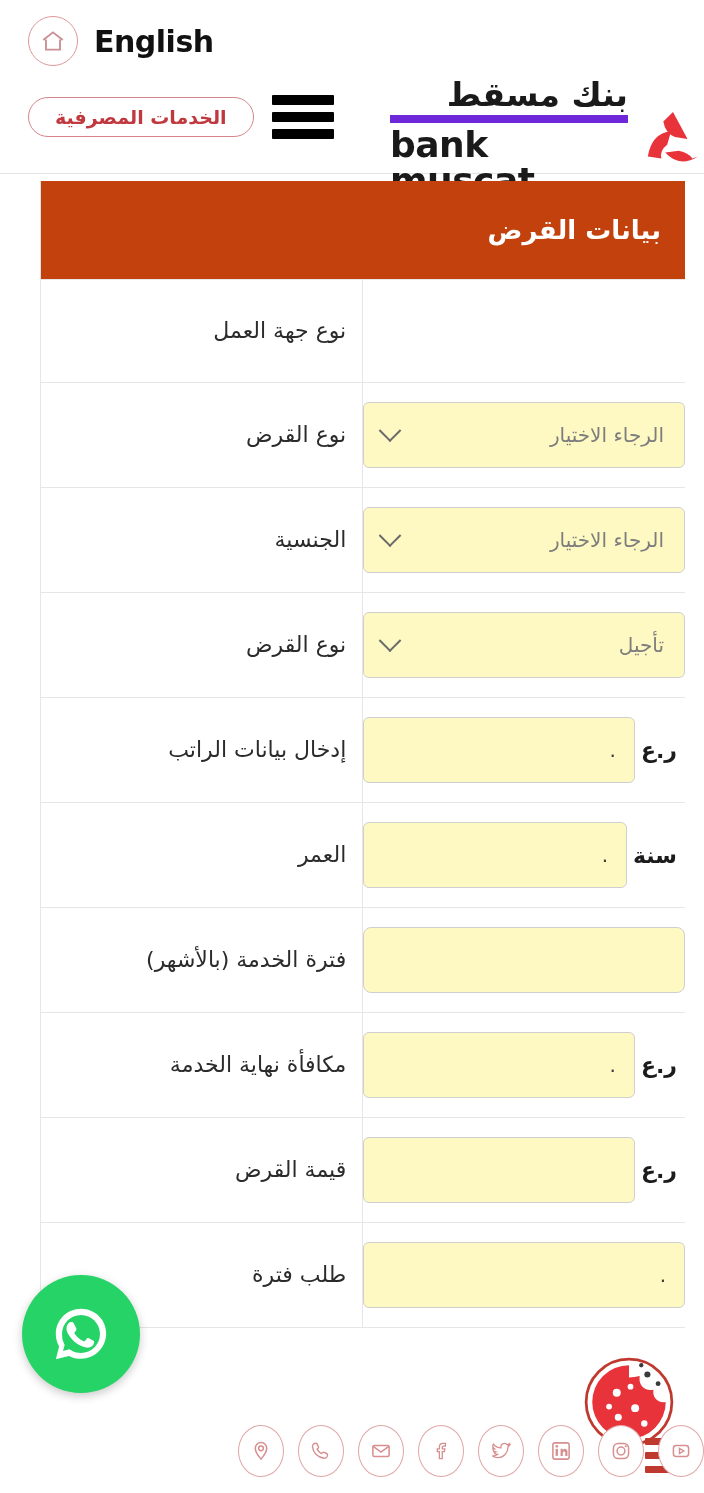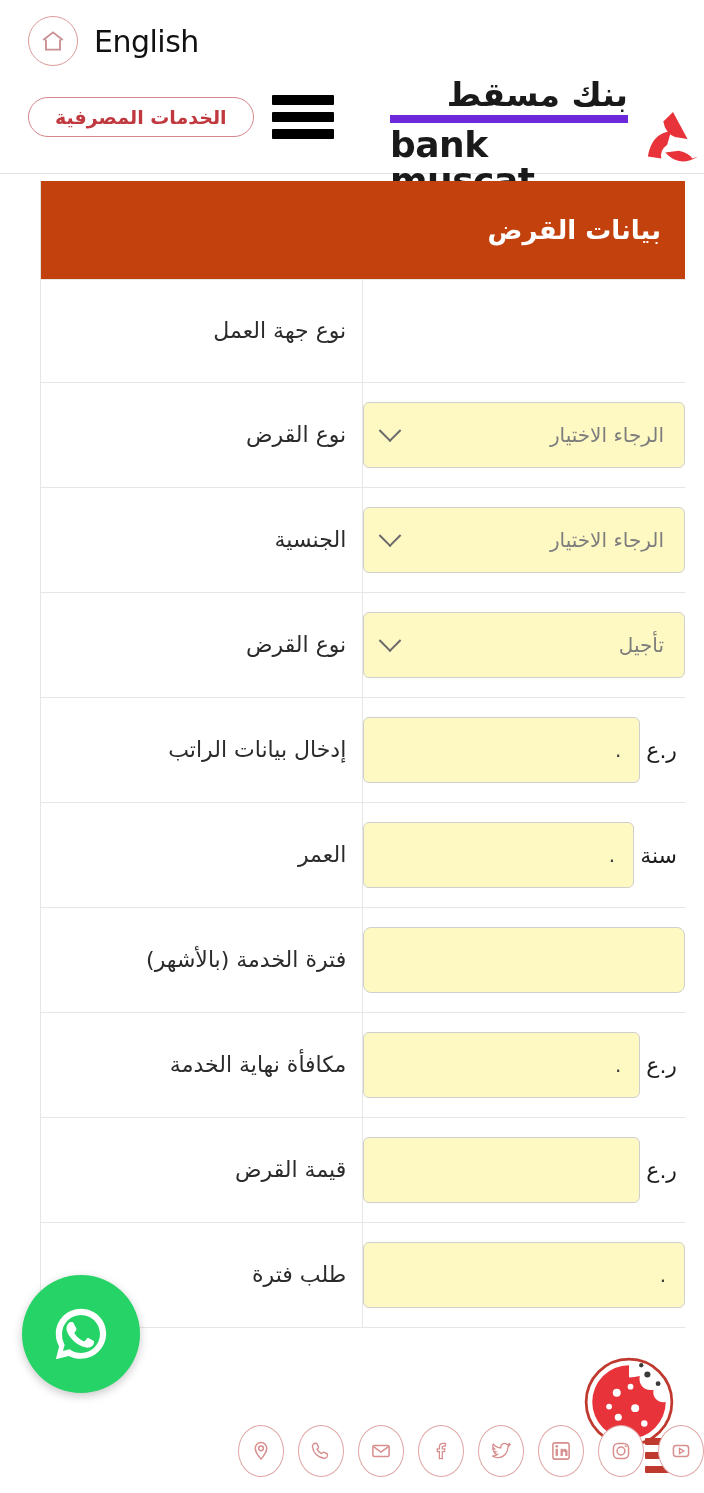--- a/index.html
+++ b/index.html
@@ -16,21 +16,21 @@
   
   .header {
     position: absolute; top: 0; left: 0; width: 704px; height: 174px;
     background: #fff; border-bottom: 1px solid #e3e3e3;
   }
   .hdr-row-top {
     position: absolute; top: 16px; left: 28px;
     display: flex; align-items: center; gap: 16px;
   }
   .lang-text {
-    font-size: 30px; color: #111; font-weight: 400;
+    font-size: 30px; color: #111; font-weight: 700;
     font-family: "DejaVu Sans", sans-serif; letter-spacing: -0.5px;
   }
   .home-icon-wrap {
     width: 50px; height: 50px; border: 1.6px solid #d99; border-radius: 50%;
     display: flex; align-items: center; justify-content: center;
   }
   .hdr-row-bot {
     position: absolute; top: 95px; left: 28px;
     display: flex; align-items: center; gap: 18px;
   }
@@ -95,21 +95,21 @@
   }
   .field .dotval {
     position: absolute; right: 18px; font-size: 20px; color: #3a3a3a;
   }
   .field .chev {
     position: absolute; left: 18px; width: 16px; height: 16px;
     border-right: 2.4px solid #6a6a6a; border-bottom: 2.4px solid #6a6a6a;
     transform: rotate(45deg) translate(-3px,-3px);
   }
   .unit {
-    font-size: 22px; font-weight: 400; color: #1c1c1c;
+    font-size: 22px; font-weight: 700; color: #1c1c1c;
     margin-left: 6px; margin-right: 8px; white-space: nowrap;
     font-family: "DejaVu Sans", sans-serif;
   }
   .row-h1 td { height: 105px; }
   .row-h2 td { height: 103px; }
 
   
   .wa-btn {
     position: absolute; left: 22px; top: 1275px;
     width: 118px; height: 118px; border-radius: 50%;

